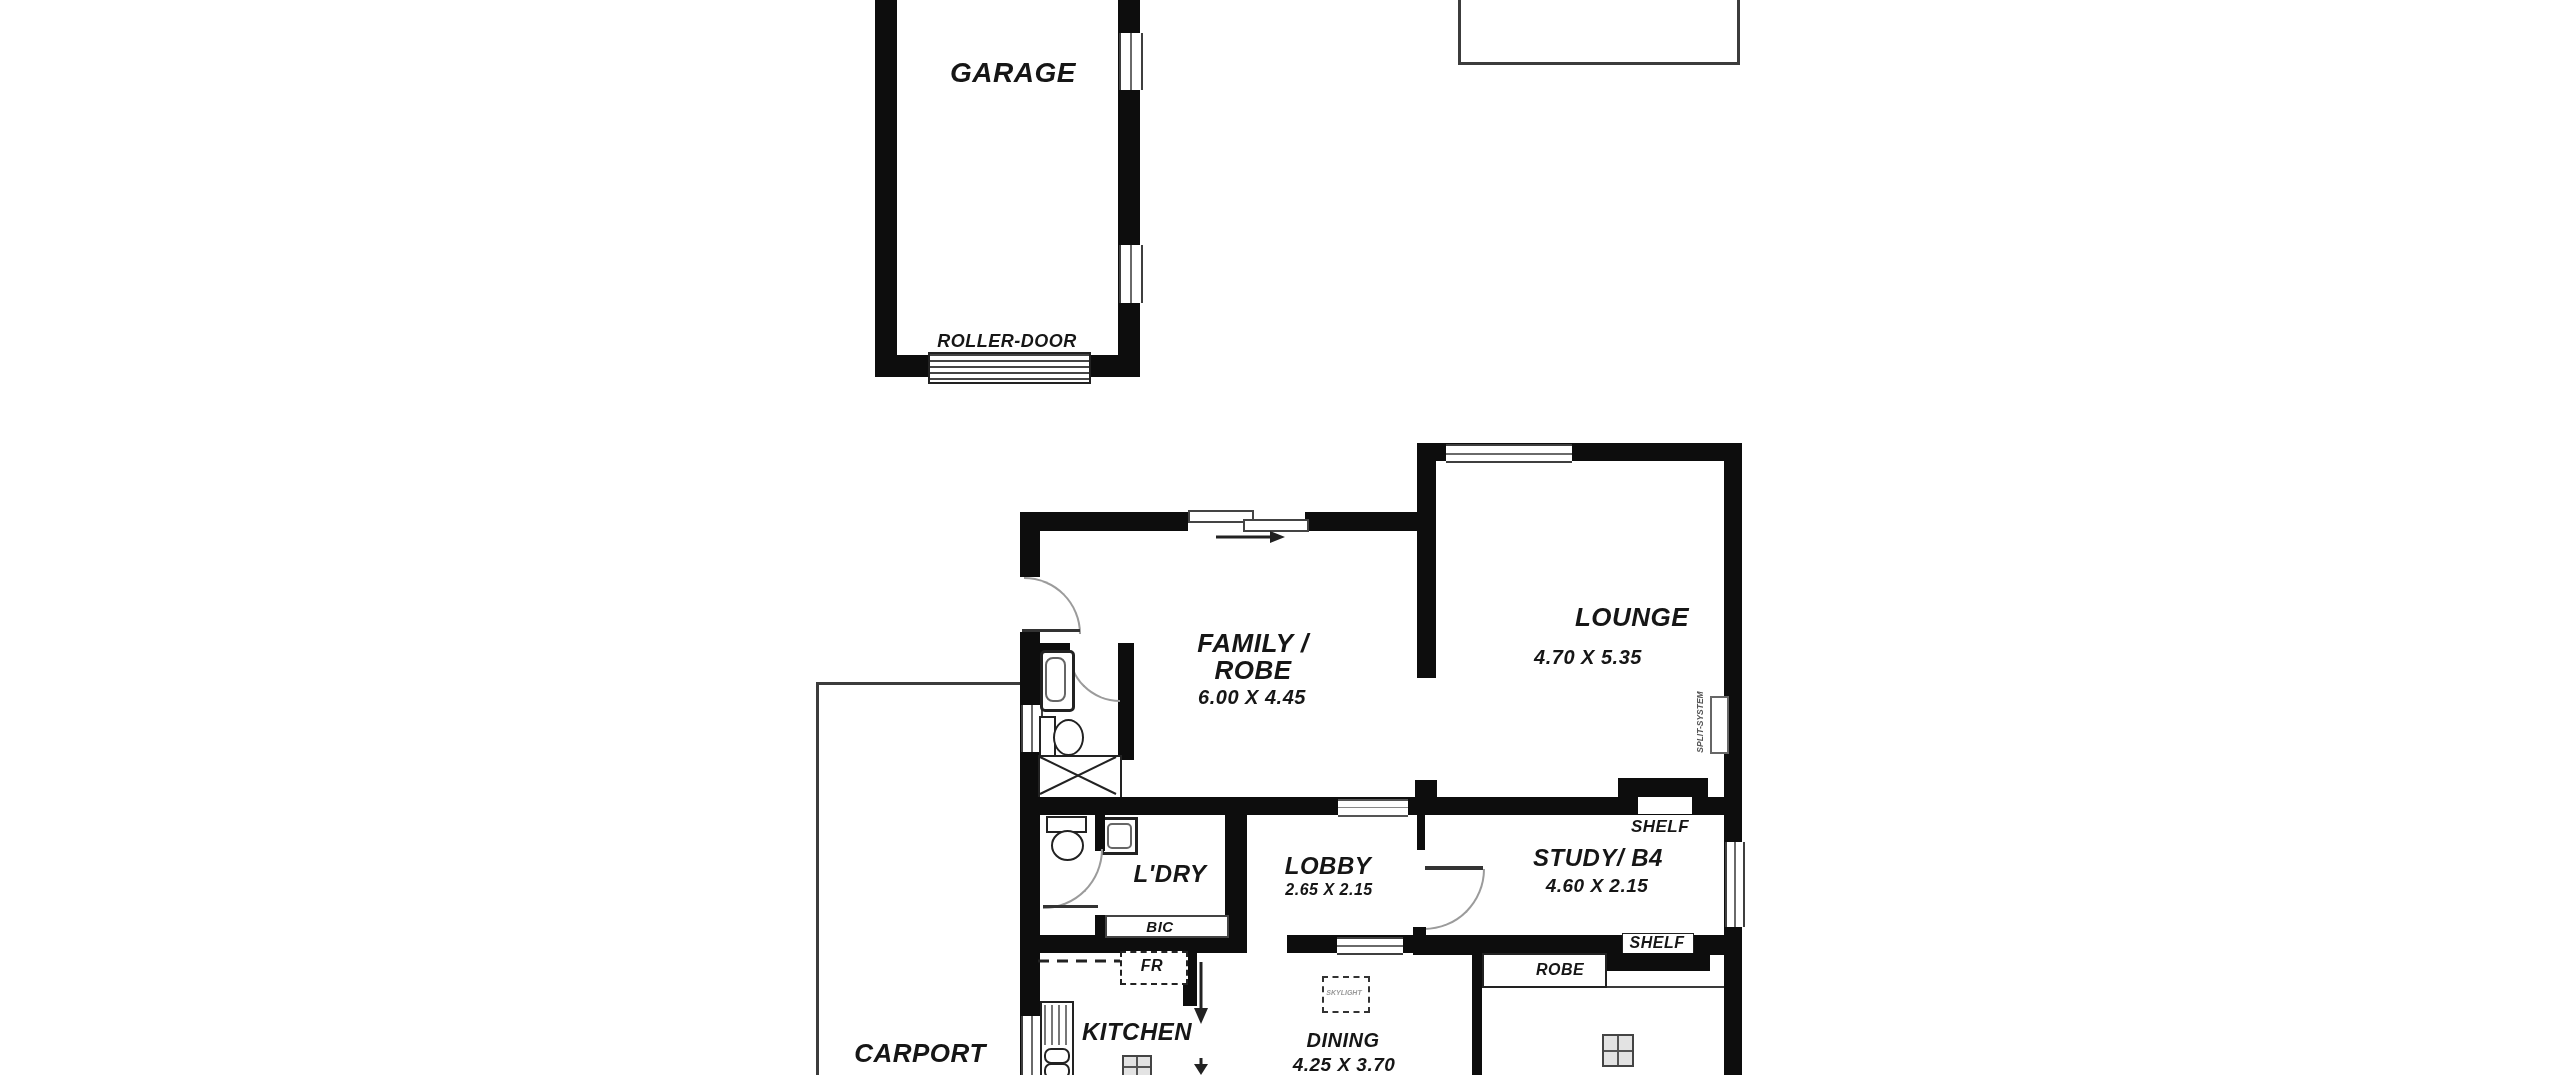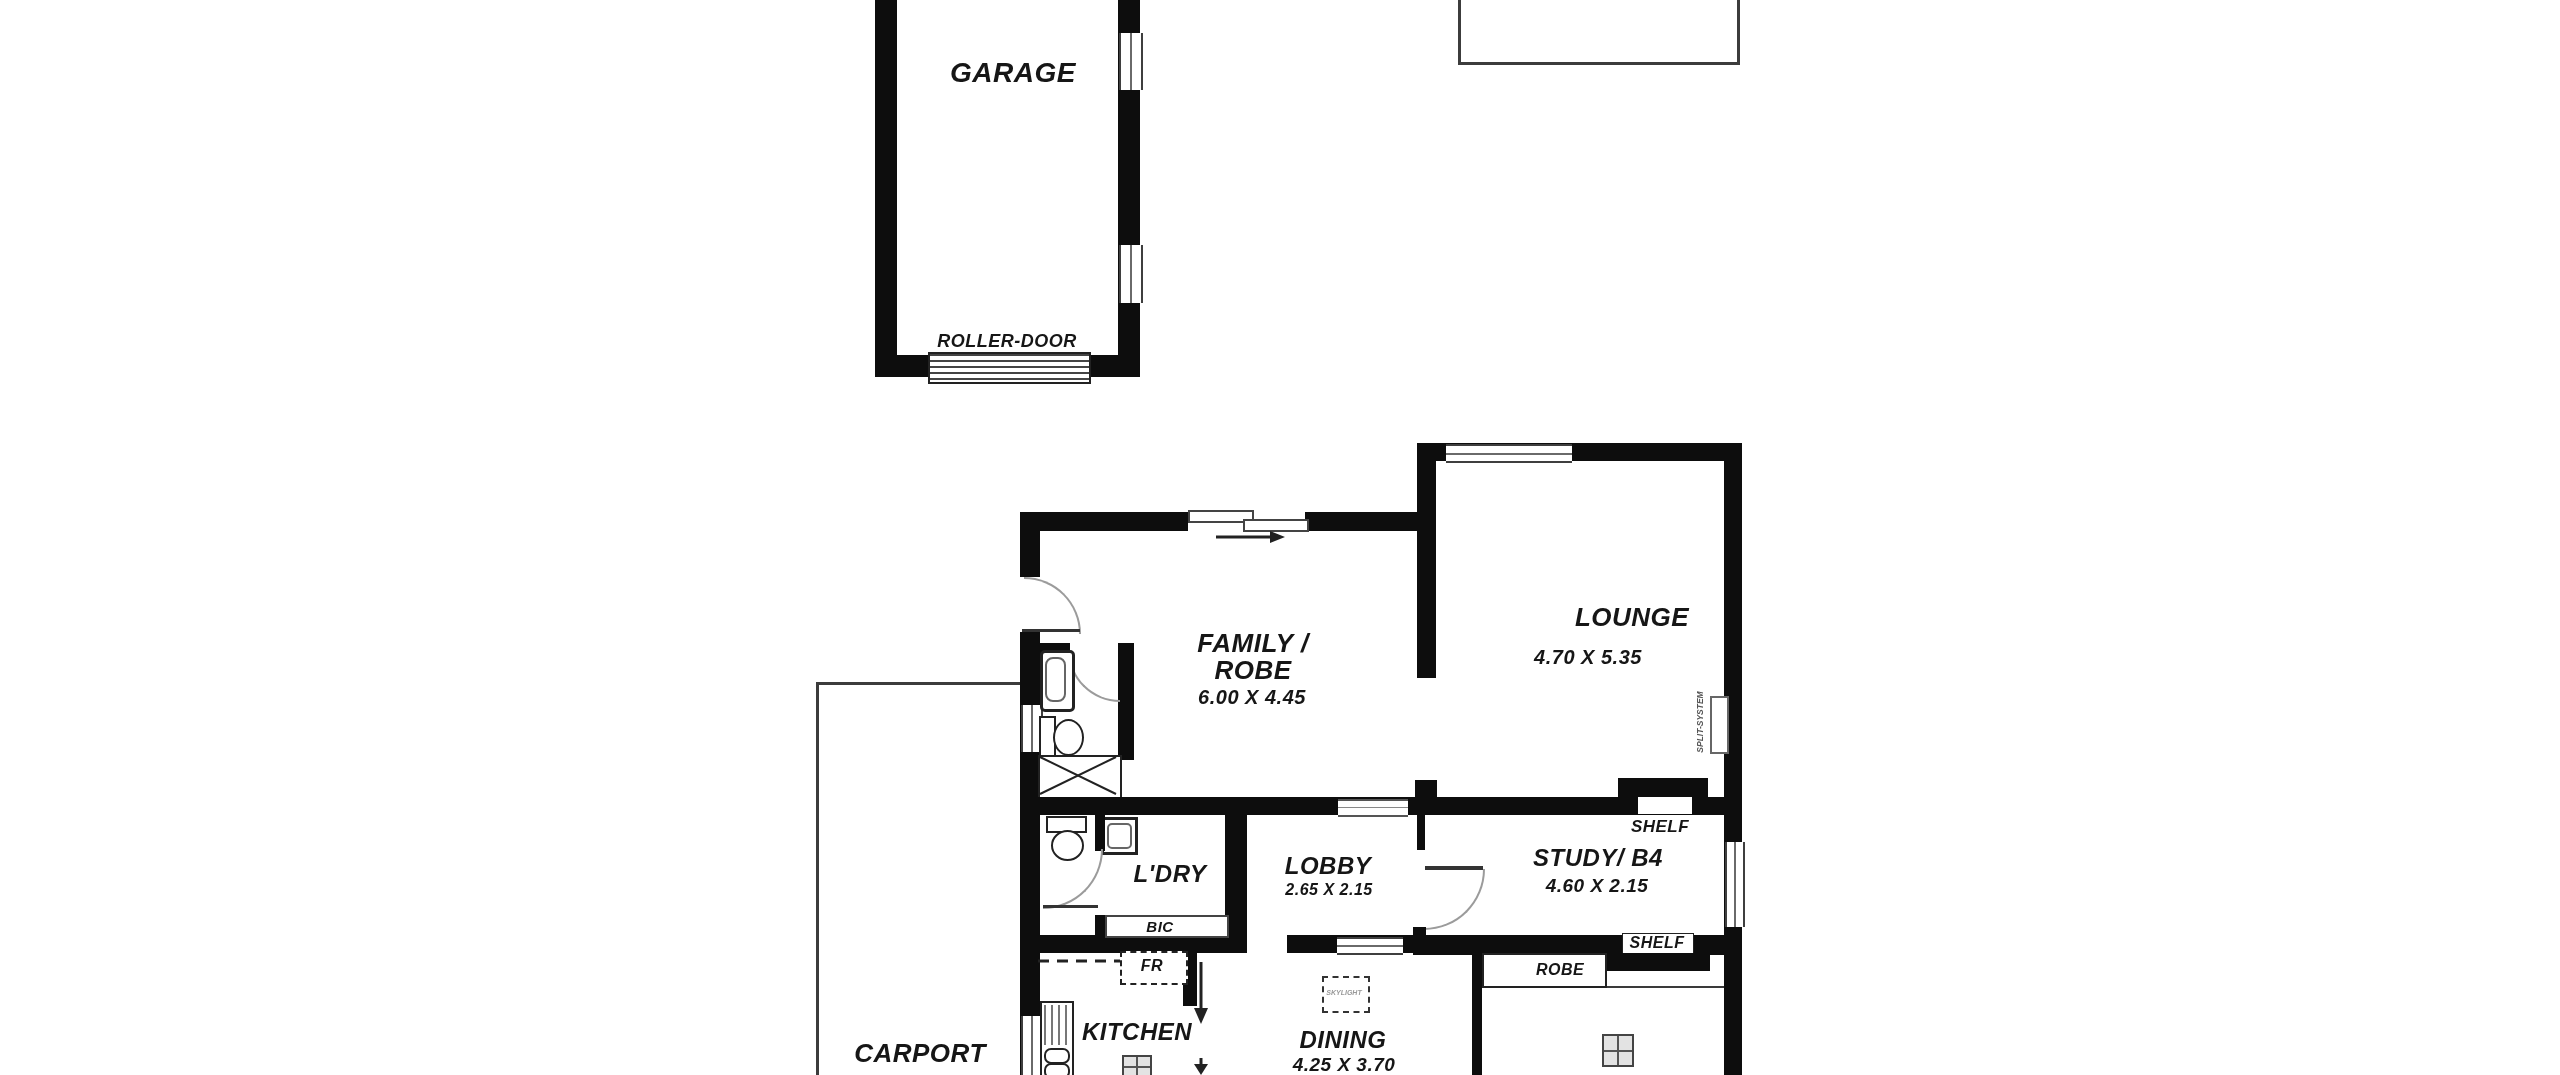--- a/index.html
+++ b/index.html
@@ -125,21 +125,21 @@
   <div class="lbl tiny" style="left:1152px;top:966px;font-size:16px;">FR</div>
   <div class="fix" style="left:1040px;top:1001px;width:30px;height:74px;"></div>
   <div class="stripes-v" style="position:absolute;left:1044px;top:1005px;width:23px;height:40px;"></div>
   <div class="fix" style="left:1044px;top:1048px;width:22px;height:12px;border-radius:7px;"></div>
   <div class="fix" style="left:1044px;top:1063px;width:22px;height:12px;border-radius:7px;"></div>
   <div class="grid4" style="position:absolute;left:1122px;top:1055px;width:26px;height:20px;border:2px solid #444;"></div>
   <div class="lbl" style="left:1137px;top:1032px;font-size:24px;">KITCHEN</div>
 
   <div style="position:absolute;left:1322px;top:976px;width:44px;height:33px;border:2px dashed #333;background:#fff;"></div>
   <div class="lbl tiny" style="left:1344px;top:992px;font-size:7px;color:#999;letter-spacing:0;">SKYLIGHT</div>
-  <div class="lbl" style="left:1343px;top:1040px;font-size:24px;text-align:center;">DINING</div>
+  <div class="lbl" style="left:1343px;top:1040px;font-size:20px;text-align:center;">DINING</div>
   <div class="lbl dims" style="left:1344px;top:1065px;font-size:19px;">4.25 X 3.70</div>
 
   <div class="w" style="left:1472px;top:953px;width:10px;height:122px;"></div>
   <div style="position:absolute;left:1482px;top:953px;width:125px;height:35px;border:2px solid #222;background:#fff;box-sizing:border-box;"></div>
   <div class="lbl tiny" style="left:1560px;top:970px;font-size:16px;">ROBE</div>
   <div class="w" style="left:1607px;top:953px;width:103px;height:18px;"></div>
   <div class="thinline" style="left:1607px;top:986px;width:117px;height:2px;"></div>
   <div class="grid4" style="position:absolute;left:1602px;top:1034px;width:28px;height:29px;border:2px solid #444;"></div>
 
   <div class="lbl" style="left:1253px;top:643px;font-size:26px;">FAMILY /</div>

